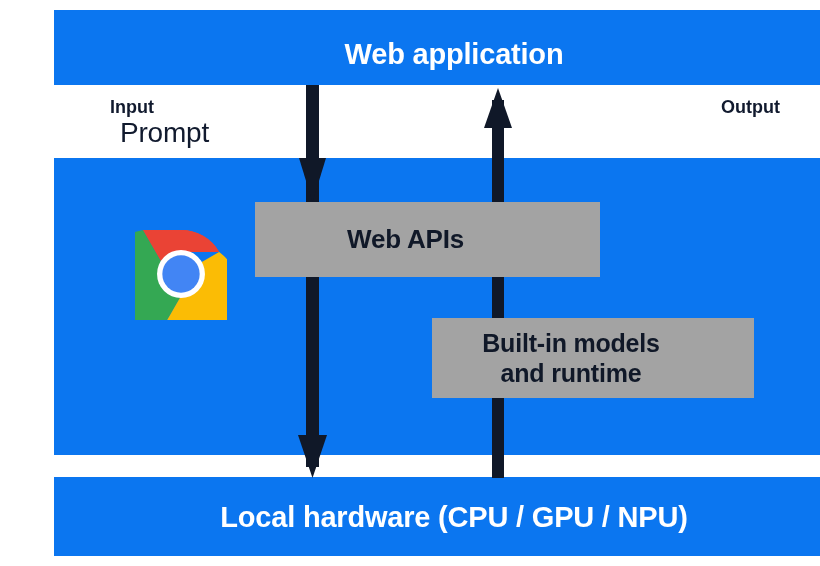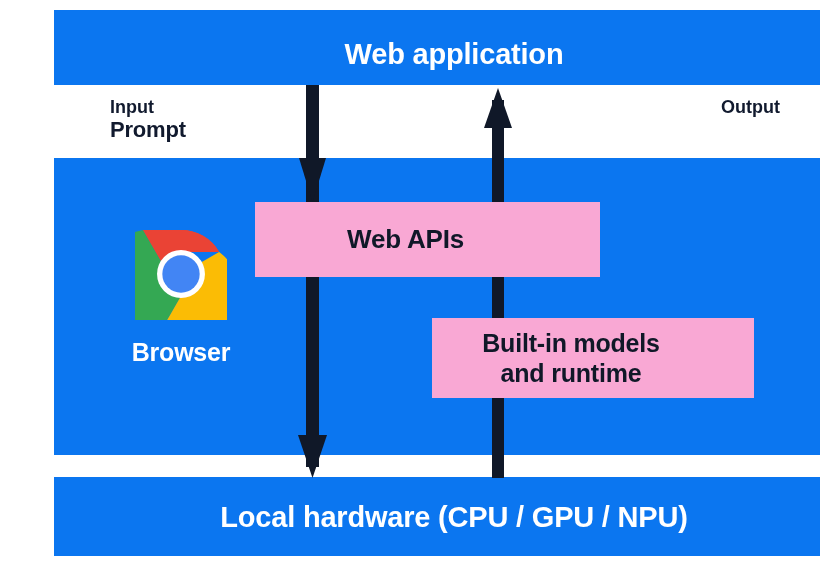--- a/index.html
+++ b/index.html
@@ -76,21 +76,21 @@
     display: block;
     margin-top: 18px;
     color: #ffffff;
     font-size: 25px;
     font-weight: bold;
     letter-spacing: -0.2px;
   }
 
   .yellow-box {
     position: absolute;
-    background: #f9a8d4;
+    background: #a3a3a3;
     display: flex;
     align-items: center;
     justify-content: center;
     text-align: center;
     color: #101828;
     font-weight: bold;
     line-height: 1.22;
     letter-spacing: -0.2px;
   }
   #web-apis-box {
@@ -117,24 +117,25 @@
     white-space: nowrap;
   }
   .gap-label .sub {
     display: block;
     font-size: 18px;
     font-weight: bold;
     line-height: 1.05;
   }
   .gap-label .main {
     display: block;
-    font-size: 22px;
-    font-weight: bold;
+    font-size: 28px;
+    font-weight: normal;
     line-height: 1.15;
     letter-spacing: -0.2px;
+    margin-left: 10px;
   }
   #input-label {
     left: 110px;
     top: 98px;
     text-align: left;
   }
   #output-label {
     right: 40px;
     top: 98px;
     text-align: center;
@@ -158,21 +159,20 @@
         <path d="M96 4 A92 92 0 0 1 175.66 50 L96 50 A46 46 0 0 0 56.2 73 L16.34 4 Z" fill="#ea4335"></path>
 
         <path d="M16.34 4 L56.2 73 A46 46 0 0 0 96 142 L56.2 211 A92 92 0 0 1 16.34 4 Z" fill="#34a853"></path>
 
         <path d="M175.66 50 A92 92 0 0 1 56.2 211 L96 142 A46 46 0 0 0 135.8 73 Z" fill="#fbbc05"></path>
 
         <circle cx="96" cy="96" r="50" fill="#ffffff"></circle>
 
         <circle cx="96" cy="96" r="39" fill="#4285f4"></circle>
       </svg>
-      <span id="browser-label">Browser</span>
     </div>
 
     <div id="web-apis-box" class="yellow-box">
       <span>Web APIs</span>
     </div>
 
     <div id="builtin-models-box" class="yellow-box">
       <span>
         <span>Built-in models</span><br>
         <span>and runtime</span>

